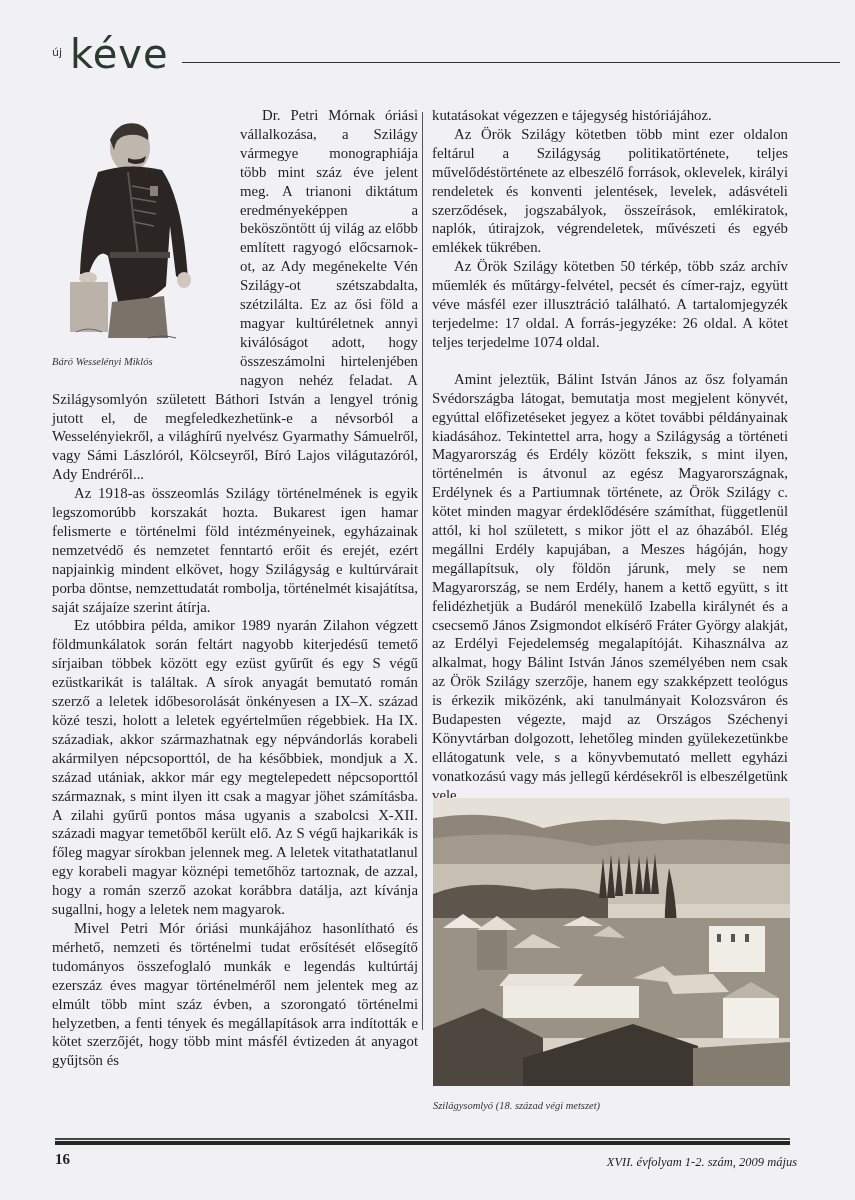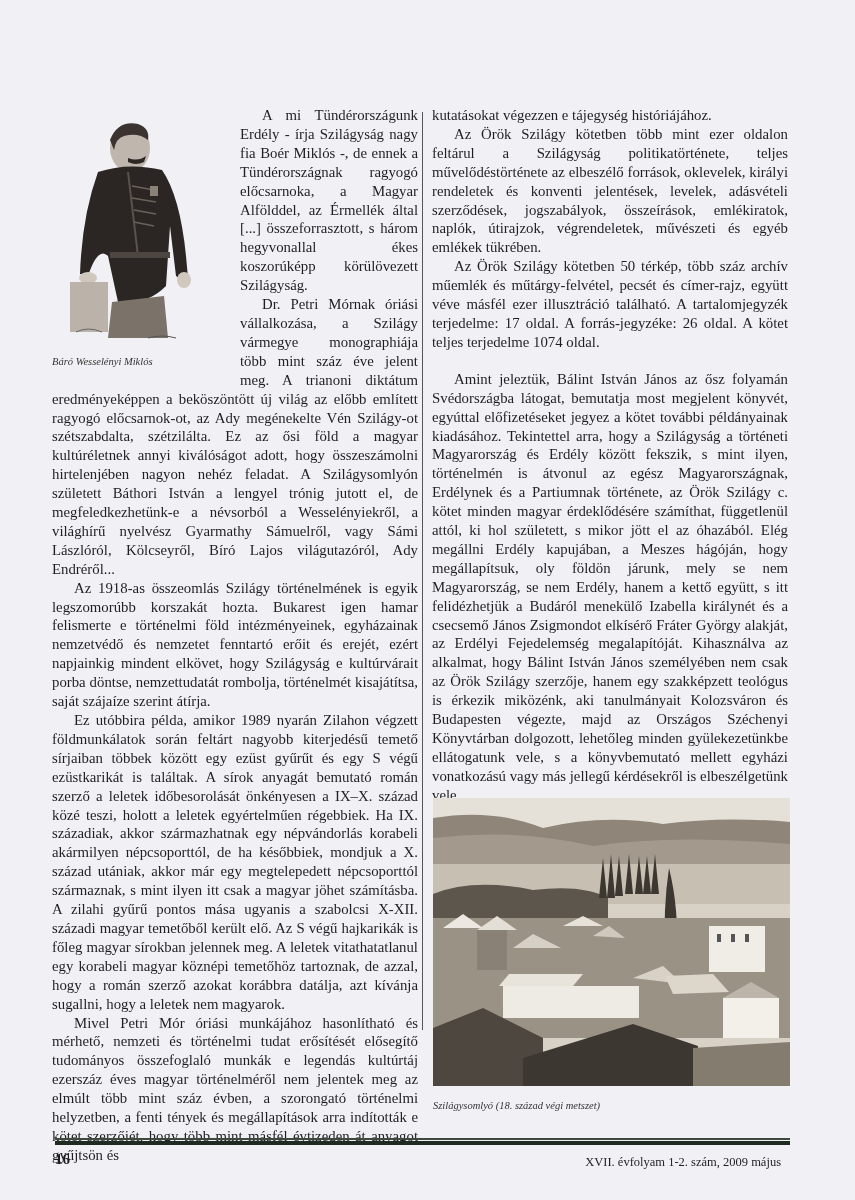--- a/index.html
+++ b/index.html
@@ -27,27 +27,32 @@
     .right-text p { font-size: 14.8px; line-height: 18.9px; }
     .gap { height: 18px; }
     .signature { text-align: right; font-size: 14.8px; margin-top: -2px; }
 
     .engraving { position: absolute; left: 433px; top: 798px; width: 357px; height: 288px; overflow: hidden; background: #cfc8bc; }
     .engraving-caption { position: absolute; left: 433px; top: 1100px; width: 357px; font-style: italic; font-size: 10.5px; color: #333; }
 
     .foot-rule1 { position: absolute; left: 55px; top: 1138px; width: 735px; height: 2px; background: #3f4a3f; }
     .foot-rule2 { position: absolute; left: 55px; top: 1141px; width: 735px; height: 4px; background: #1f2b20; }
     .page-number { position: absolute; left: 55px; top: 1151px; font-size: 15px; font-weight: bold; }
-    .issue-info { position: absolute; right: 74px; top: 1155px; font-size: 12.5px; }
+    .issue-info { position: absolute; right: 58px; top: 1155px; font-size: 12.5px; font-style: italic; }
   </style>
 </head>
 <body>
 
 <div class="page">
 
+  <div class="masthead">
+    <span class="mast-small">új</span>
+    <span class="mast-big">kéve</span>
+    <div class="mast-rule"></div>
+  </div>
 
   <div class="col-divider"></div>
 
   <div class="col-left">
     <div class="portrait-wrap">
       <svg class="portrait" viewBox="0 0 170 240" xmlns="http://www.w3.org/2000/svg">
         <rect width="170" height="240" fill="#f1f0f4"></rect>
 
         <ellipse cx="72" cy="42" rx="20" ry="24" fill="#bfb7ad"></ellipse>
         <path d="M52 34 Q60 14 80 18 Q92 22 90 34 Q80 26 66 30 Q58 32 56 44 Z" fill="#3a3330"></path>
@@ -62,21 +67,20 @@
         <path d="M54 196 L50 232 L110 232 L106 190 Z" fill="#7b736a"></path>
 
         <ellipse cx="30" cy="172" rx="9" ry="6" fill="#d0c8be"></ellipse>
         <ellipse cx="126" cy="174" rx="7" ry="8" fill="#d0c8be"></ellipse>
         <rect x="12" y="176" width="38" height="50" fill="#bbb3a9"></rect>
         <path d="M18 226 Q30 220 44 226" stroke="#666" stroke-width="1" fill="none"></path>
         <path d="M90 232 Q104 228 118 232" stroke="#555" stroke-width="1" fill="none"></path>
       </svg>
       <div class="portrait-caption">Báró Wesselényi Miklós</div>
     </div>
-    <p style="text-indent:22px">A mi Tündérországunk Erdély - írja Szilágyság nagy fia Boér Miklós -, de ennek a Tündérországnak ragyogó előcsarnoka, a Magyar Alfölddel, az Érmellék által [...] összeforrasztott, s három hegyvonallal ékes koszorúképp körülövezett Szilágyság.</p>
     <p class="indent">Dr. Petri Mórnak óriási vállalkozása, a Szilágy vármegye monographiája több mint száz éve jelent meg. A trianoni diktátum eredményeképpen a beköszöntött új világ az előbb említett ragyogó előcsarnok-ot, az Ady megénekelte Vén Szilágy-ot szétszabdalta, szétzilálta. Ez az ősi föld a magyar kultúréletnek annyi kiválóságot adott, hogy összeszámolni hirtelenjében nagyon nehéz feladat. A Szilágysomlyón született Báthori István a lengyel trónig jutott el, de megfeledkezhetünk-e a névsorból a Wesselényiekről, a világhírű nyelvész Gyarmathy Sámuelről, vagy Sámi Lászlóról, Kölcseyről, Bíró Lajos világutazóról, Ady Endréről...</p>
     <p class="indent">Az 1918-as összeomlás Szilágy történelmének is egyik legszomorúbb korszakát hozta. Bukarest igen hamar felismerte e történelmi föld intézményeinek, egyházainak nemzetvédő és nemzetet fenntartó erőit és erejét, ezért napjainkig mindent elkövet, hogy Szilágyság e kultúrvárait porba döntse, nemzettudatát rombolja, történelmét kisajátítsa, saját szájaíze szerint átírja.</p>
     <p class="indent">Ez utóbbira példa, amikor 1989 nyarán Zilahon végzett földmunkálatok során feltárt nagyobb kiterjedésű temető sírjaiban többek között egy ezüst gyűrűt és egy S végű ezüstkarikát is találtak. A sírok anyagát bemutató román szerző a leletek időbesorolását önkényesen a IX–X. század közé teszi, holott a leletek egyértelműen régebbiek. Ha IX. századiak, akkor származhatnak egy népvándorlás korabeli akármilyen népcsoporttól, de ha későbbiek, mondjuk a X. század utániak, akkor már egy megtelepedett népcsoporttól származnak, s mint ilyen itt csak a magyar jöhet számításba. A zilahi gyűrű pontos mása ugyanis a szabolcsi X-XII. századi magyar temetőből került elő. Az S végű hajkarikák is főleg magyar sírokban jelennek meg. A leletek vitathatatlanul egy korabeli magyar köznépi temetőhöz tartoznak, de azzal, hogy a román szerző azokat korábbra datálja, azt kívánja sugallni, hogy a leletek nem magyarok.</p>
     <p class="indent">Mivel Petri Mór óriási munkájához hasonlítható és mérhető, nemzeti és történelmi tudat erősítését elősegítő tudományos összefoglaló munkák e legendás kultúrtáj ezerszáz éves magyar történelméről nem jelentek meg az elmúlt több mint száz évben, a szorongató történelmi helyzetben, a fenti tények és megállapítások arra indították e kötet szerzőjét, hogy több mint másfél évtizeden át anyagot gyűjtsön és</p>
   </div>
 
   <div class="col-right right-text">
     <p>kutatásokat végezzen e  tájegység históriájához.</p>
     <p class="indent">Az Örök Szilágy kötetben több mint ezer oldalon feltárul a Szilágyság politikatörténete, teljes művelődéstörténete az elbeszélő források, oklevelek, királyi rendeletek és konventi jelentések, levelek, adásvételi szerződések, jogszabályok, összeírások, emlékiratok, naplók, útirajzok, végrendeletek, művészeti és egyéb emlékek tükrében.</p>
     <p class="indent">Az Örök Szilágy kötetben 50 térkép, több száz archív műemlék és műtárgy-felvétel, pecsét és címer-rajz, együtt véve másfél ezer illusztráció található. A tartalomjegyzék terjedelme: 17 oldal. A forrás-jegyzéke: 26 oldal. A kötet teljes terjedelme 1074 oldal.</p>

